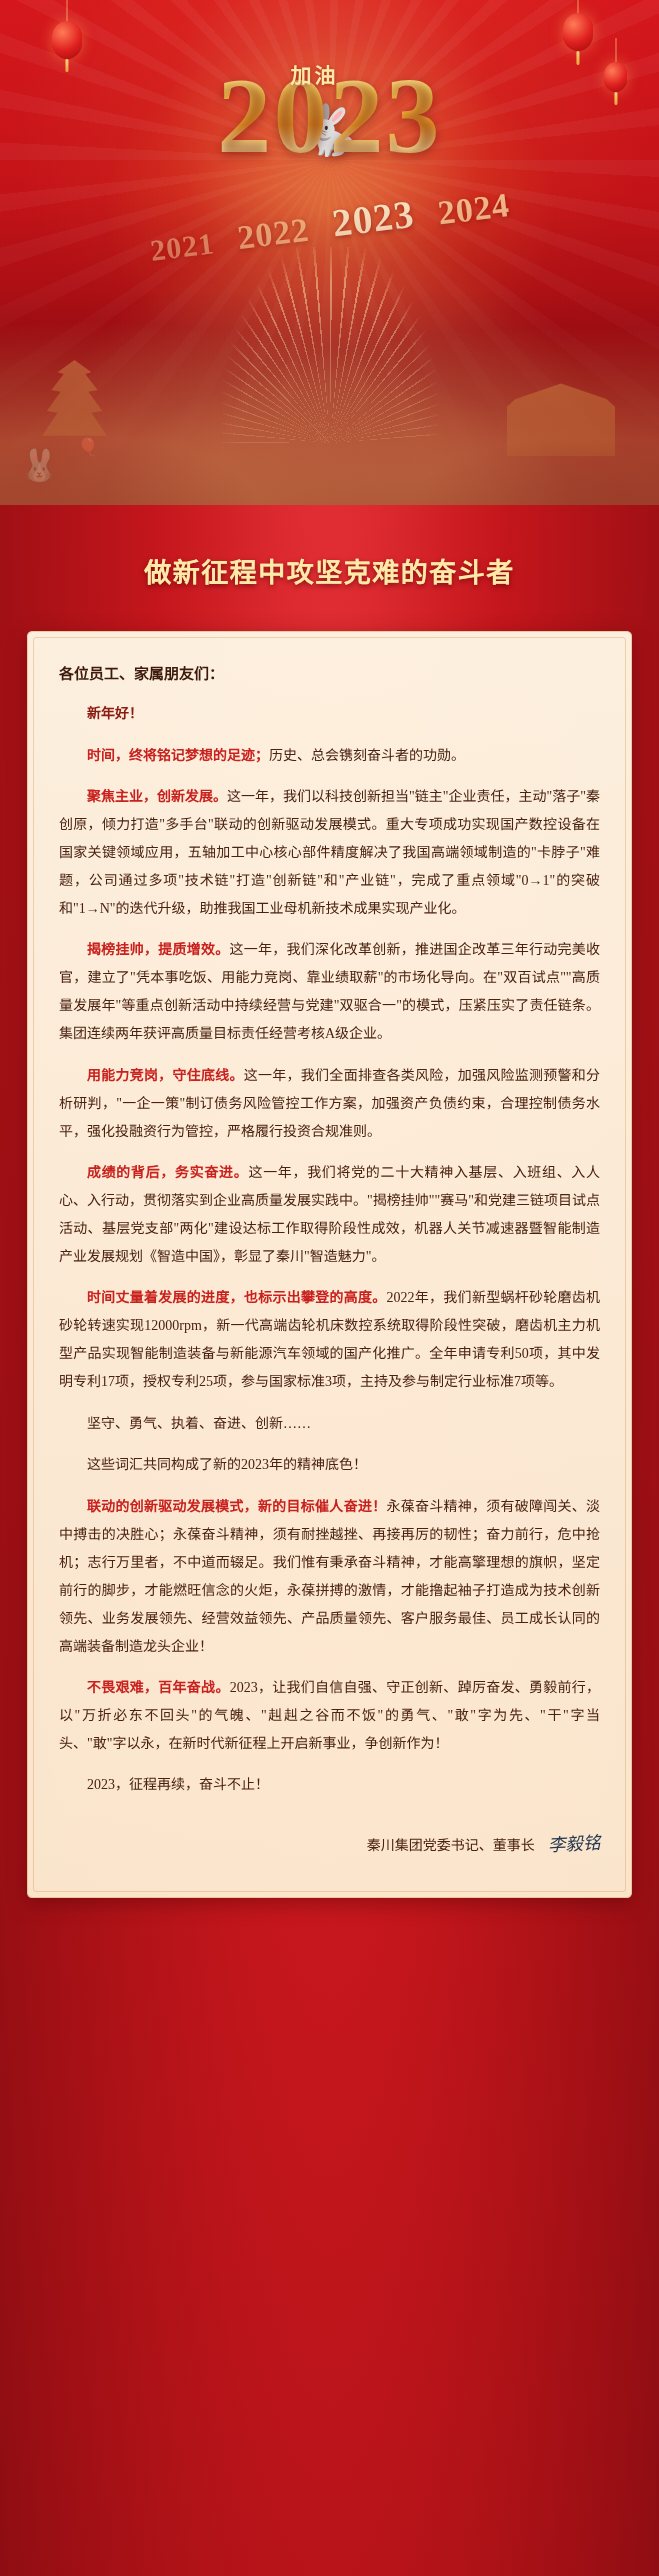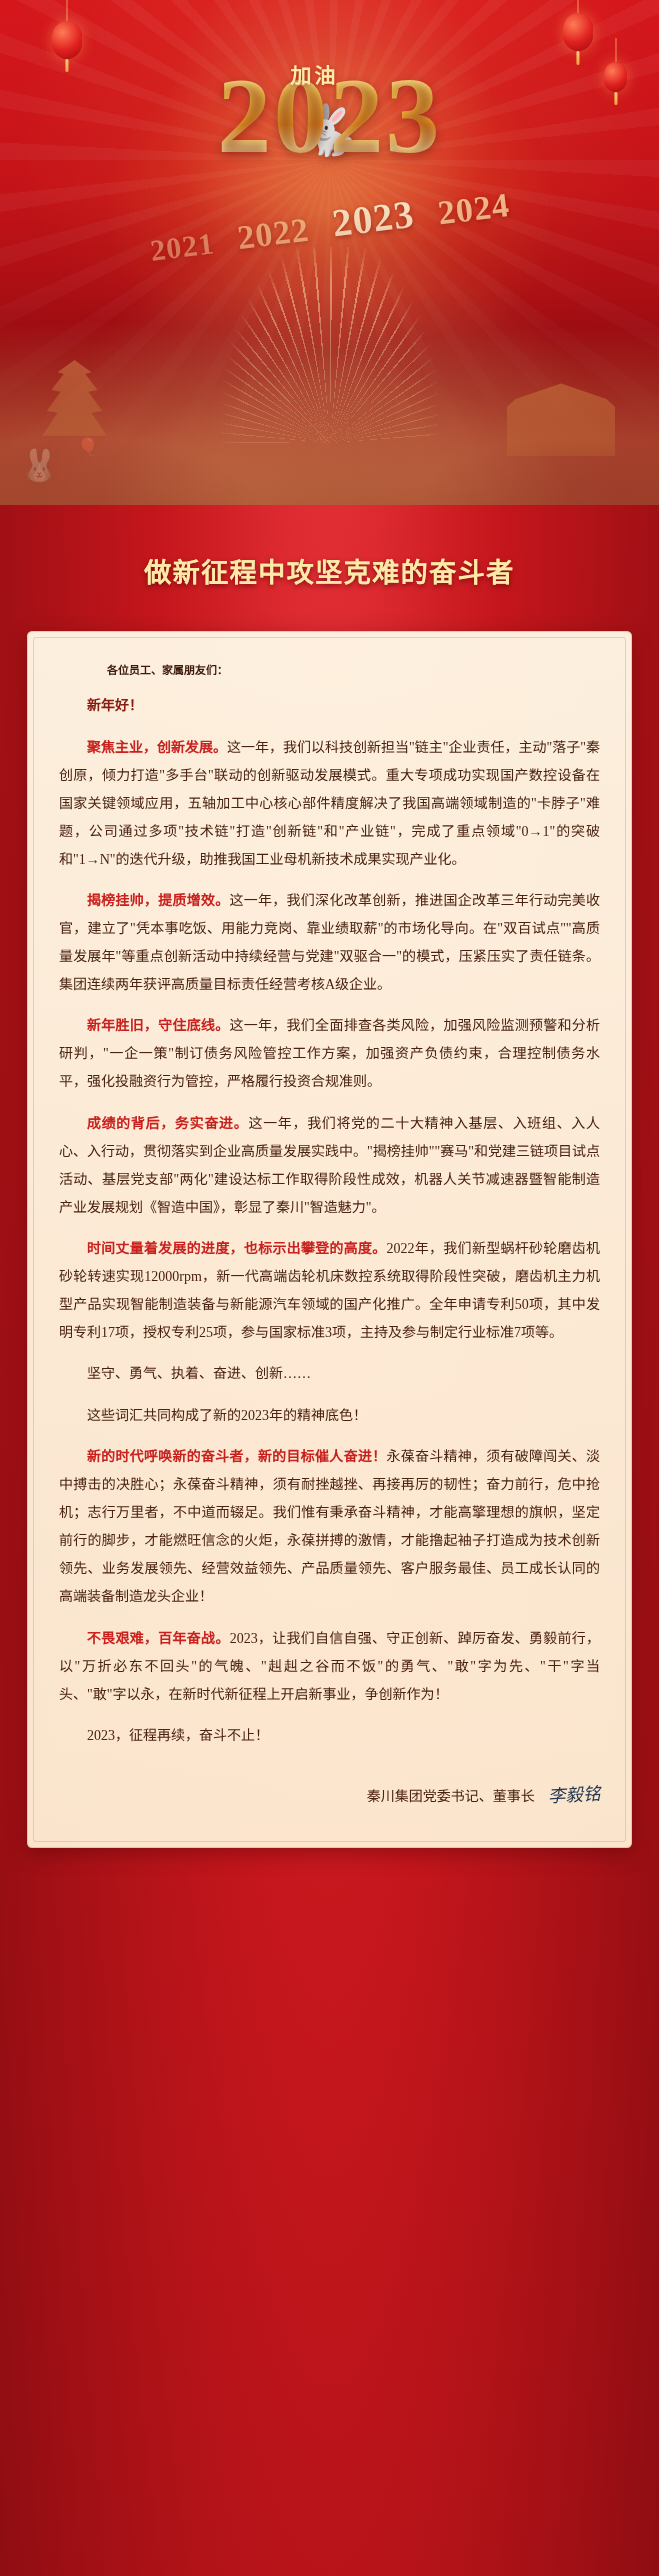--- a/index.html
+++ b/index.html
@@ -182,24 +182,23 @@
     font-family:"Liberation Serif","DejaVu Serif",serif;
     font-size:14px;
     line-height:2.0;
     color:#4a2210;
     text-align:justify;
     text-indent:2em;
   }
   p.salutation{
     text-indent:0;
     font-weight:700;
-    font-size:11px;
+    font-size:15px;
     margin-bottom:11.3px;
     color:#3d1a0b;
-    margin-left:48px;
   }
   .kw{ color:#c8211e; font-weight:700; }
   .kw-blue{ color:#1f4fa8; font-weight:700; }
   .emph{ font-weight:700; color:#8a1b12; }
 
   .sign{
     margin-top:29px;
     text-align:right;
     font-family:"Liberation Serif","DejaVu Serif",serif;
     font-size:14px;
@@ -263,47 +262,50 @@
 
     <div class="paper">
 
       <p class="body salutation">各位员工、家属朋友们：</p>
 
       <p class="body">
         <span class="emph">新年好！</span>
       </p>
 
 
+      <p class="body">
+        <span class="kw">时间，终将铭记梦想的足迹；</span><span>历史、总会镌刻奋斗者的功勋。</span>
+      </p>
 
       <p class="body">
         <span class="kw">聚焦主业，创新发展。</span><span>这一年，我们以科技创新担当"链主"企业责任，主动"落子"秦创原，倾力打造"多手台"联动的创新驱动发展模式。重大专项成功实现国产数控设备在国家关键领域应用，五轴加工中心核心部件精度解决了我国高端领域制造的"卡脖子"难题，公司通过多项"技术链"打造"创新链"和"产业链"，完成了重点领域"0→1"的突破和"1→N"的迭代升级，助推我国工业母机新技术成果实现产业化。</span>
       </p>
 
       <p class="body">
         <span class="kw">揭榜挂帅，提质增效。</span><span>这一年，我们深化改革创新，推进国企改革三年行动完美收官，建立了"凭本事吃饭、用能力竞岗、靠业绩取薪"的市场化导向。在"双百试点""高质量发展年"等重点创新活动中持续经营与党建"双驱合一"的模式，压紧压实了责任链条。集团连续两年获评高质量目标责任经营考核A级企业。</span>
       </p>
 
       <p class="body">
-        <span class="kw">新年胜旧，守住底线。</span><span>这一年，我们全面排查各类风险，加强风险监测预警和分析研判，"一企一策"制订债务风险管控工作方案，加强资产负债约束，合理控制债务水平，强化投融资行为管控，严格履行投资合规准则。</span>
+        <span class="kw">用能力竞岗，守住底线。</span><span>这一年，我们全面排查各类风险，加强风险监测预警和分析研判，"一企一策"制订债务风险管控工作方案，加强资产负债约束，合理控制债务水平，强化投融资行为管控，严格履行投资合规准则。</span>
       </p>
 
       <p class="body">
         <span class="kw">成绩的背后，务实奋进。</span><span>这一年，我们将党的二十大精神入基层、入班组、入人心、入行动，贯彻落实到企业高质量发展实践中。"揭榜挂帅""赛马"和党建三链项目试点活动、基层党支部"两化"建设达标工作取得阶段性成效，机器人关节减速器暨智能制造产业发展规划《智造中国》，彰显了秦川"智造魅力"。</span>
       </p>
 
       <p class="body">
         <span class="kw">时间丈量着发展的进度，也标示出攀登的高度。</span><span>2022年，我们新型蜗杆砂轮磨齿机砂轮转速实现12000rpm，新一代高端齿轮机床数控系统取得阶段性突破，磨齿机主力机型产品实现智能制造装备与新能源汽车领域的国产化推广。全年申请专利50项，其中发明专利17项，授权专利25项，参与国家标准3项，主持及参与制定行业标准7项等。</span>
       </p>
 
       <p class="body">坚守、勇气、执着、奋进、创新……</p>
 
       <p class="body">这些词汇共同构成了新的2023年的精神底色！</p>
 
       <p class="body">
-        <span class="kw">新的时代呼唤新的奋斗者，新的目标催人奋进！</span><span>永葆奋斗精神，须有破障闯关、淡中搏击的决胜心；永葆奋斗精神，须有耐挫越挫、再接再厉的韧性；奋力前行，危中抢机；志行万里者，不中道而辍足。我们惟有秉承奋斗精神，才能高擎理想的旗帜，坚定前行的脚步，才能燃旺信念的火炬，永葆拼搏的激情，才能撸起袖子打造成为技术创新领先、业务发展领先、经营效益领先、产品质量领先、客户服务最佳、员工成长认同的高端装备制造龙头企业！</span>
+        <span class="kw">联动的创新驱动发展模式，新的目标催人奋进！</span><span>永葆奋斗精神，须有破障闯关、淡中搏击的决胜心；永葆奋斗精神，须有耐挫越挫、再接再厉的韧性；奋力前行，危中抢机；志行万里者，不中道而辍足。我们惟有秉承奋斗精神，才能高擎理想的旗帜，坚定前行的脚步，才能燃旺信念的火炬，永葆拼搏的激情，才能撸起袖子打造成为技术创新领先、业务发展领先、经营效益领先、产品质量领先、客户服务最佳、员工成长认同的高端装备制造龙头企业！</span>
       </p>
 
       <p class="body">
         <span class="kw">不畏艰难，百年奋战。</span><span>2023，让我们自信自强、守正创新、踔厉奋发、勇毅前行，以"万折必东不回头"的气魄、"赳赳之谷而不饭"的勇气、"敢"字为先、"干"字当头、"敢"字以永，在新时代新征程上开启新事业，争创新作为！</span>
       </p>
 
       <p class="body">2023，征程再续，奋斗不止！</p>
 
       <div class="sign">
         <span>秦川集团党委书记、董事长</span>

